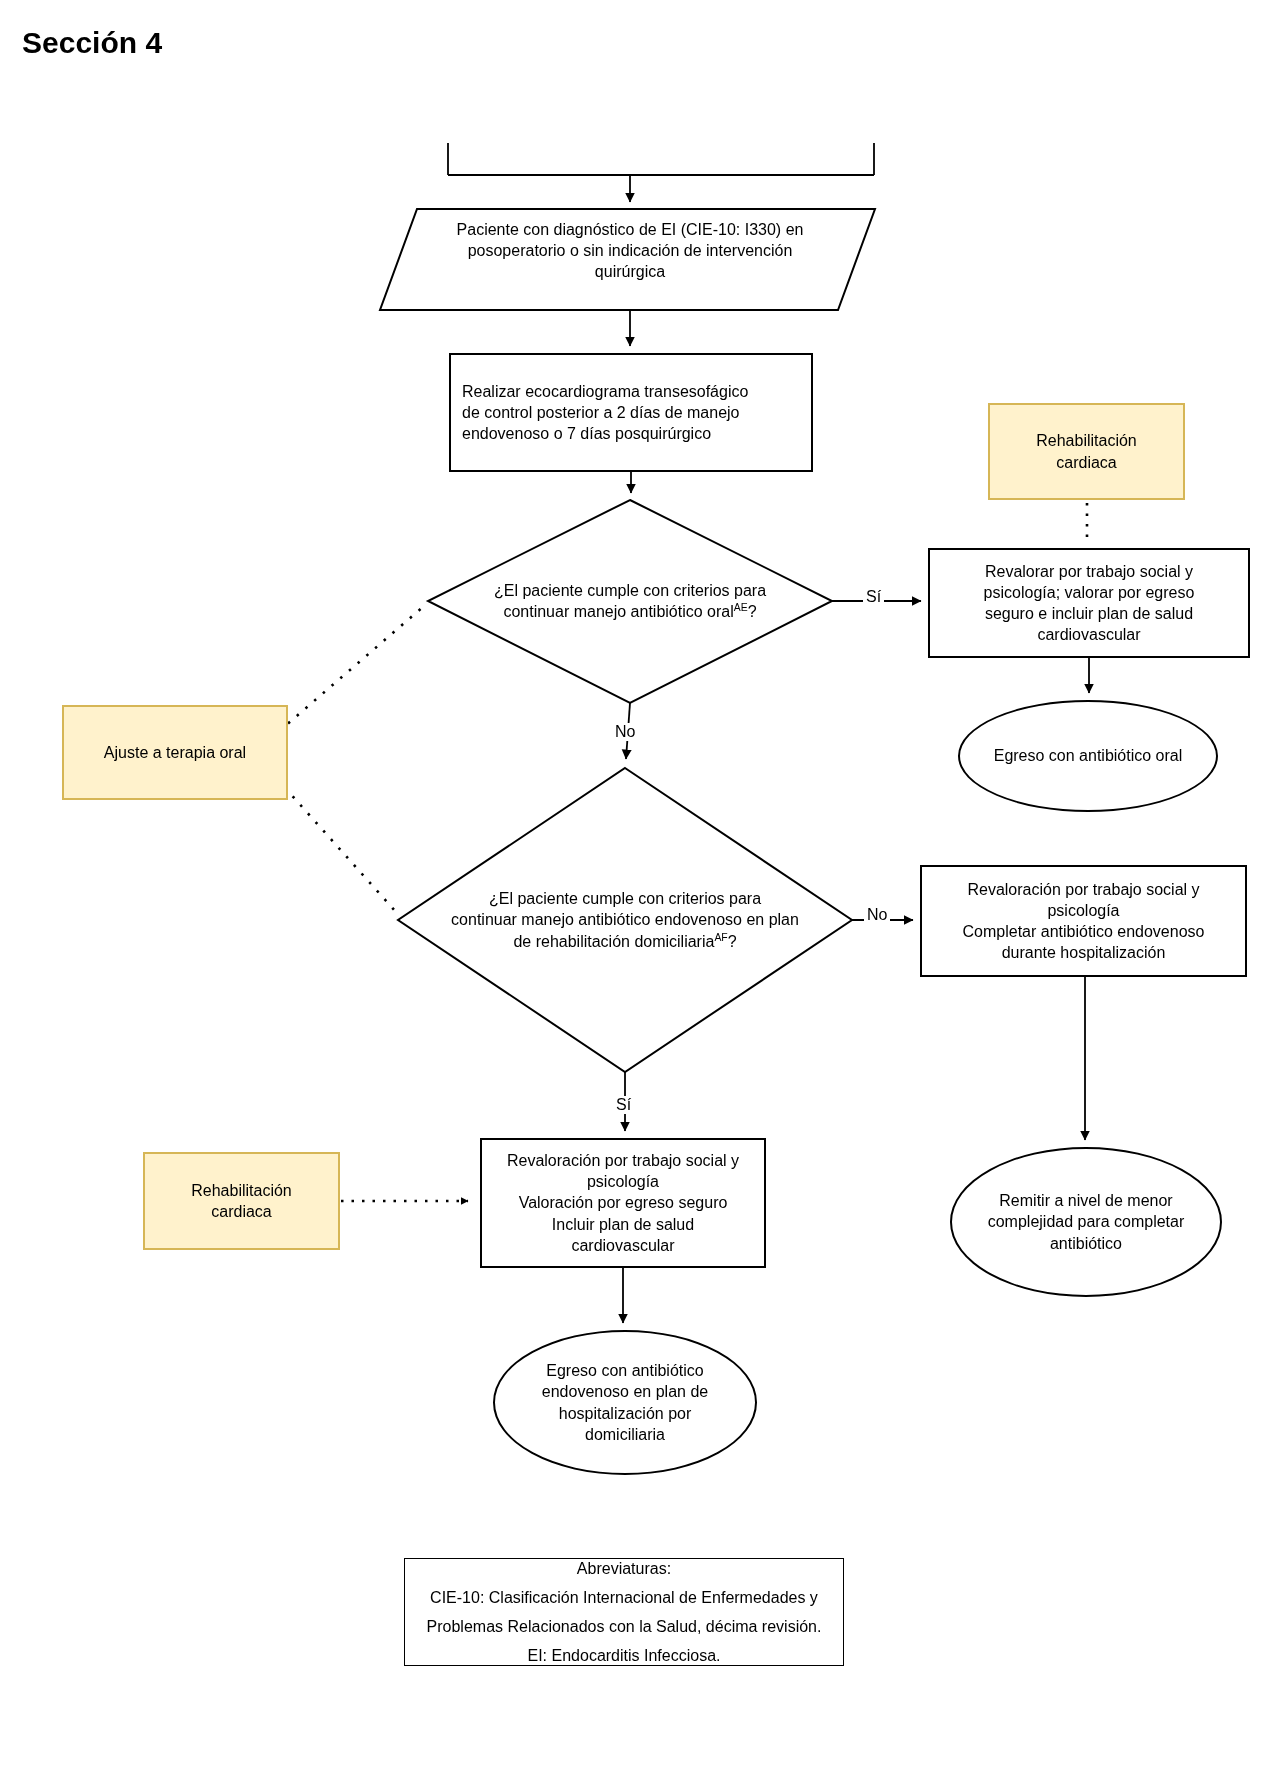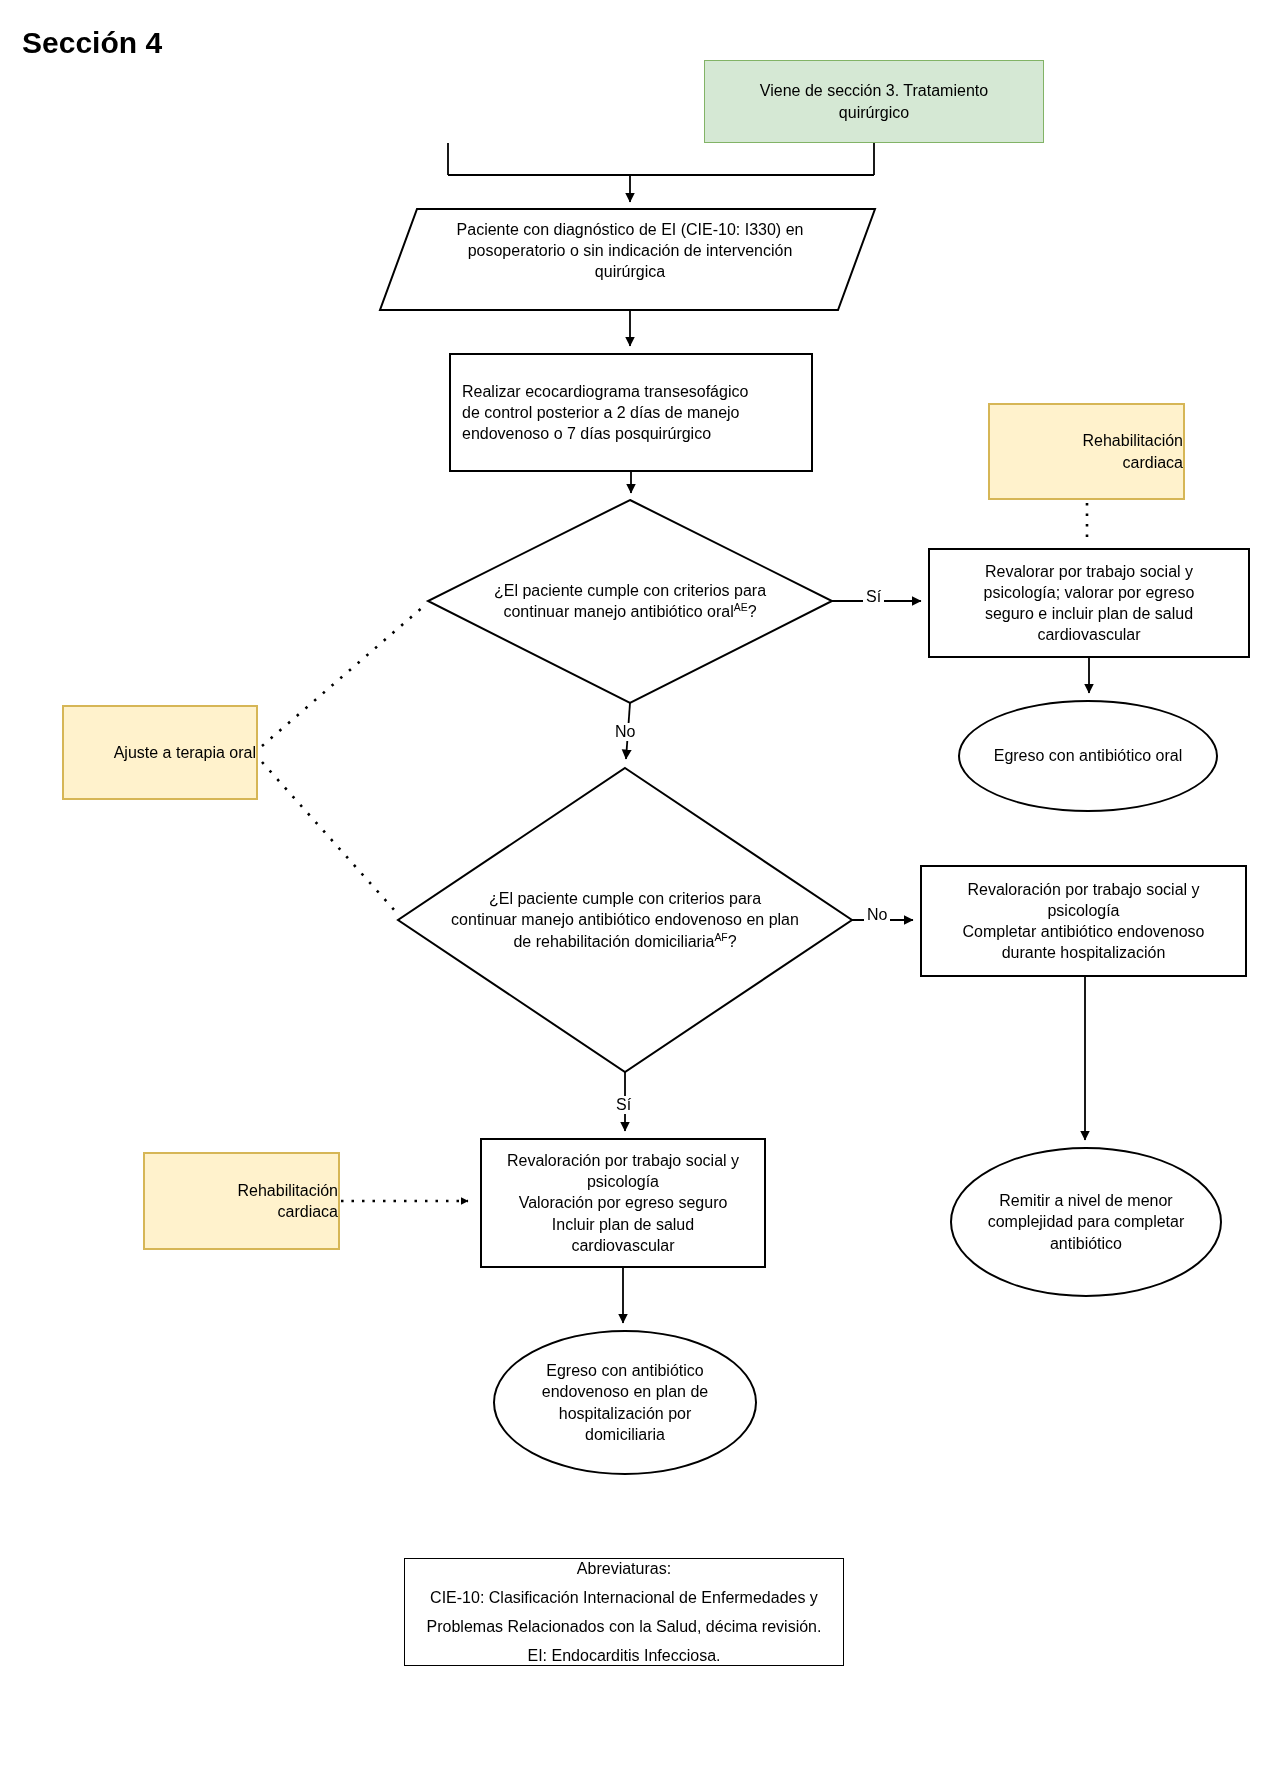--- a/index.html
+++ b/index.html
@@ -4,21 +4,21 @@
 <style>
   html,body{margin:0;padding:0;background:#fff;}
   #canvas{position:relative;width:1266px;height:1789px;background:#ffffff;
           font-family:"Liberation Sans","DejaVu Sans",sans-serif;color:#000;overflow:hidden;}
   #wires{position:absolute;left:0;top:0;z-index:0;}
   .node{position:absolute;z-index:2;display:flex;flex-direction:column;justify-content:center;
         align-items:center;font-size:16px;line-height:1.32;text-align:center;}
   .box{border:2px solid #000;background:#fff;box-sizing:border-box;}
   .thinbox{border:1.5px solid #000;background:#fff;box-sizing:border-box;}
   .green{background:#d5e8d4;border:1.5px solid #82b366;box-sizing:border-box;}
-  .yellow{background:#fff2cc;border:2px solid #d6b656;box-sizing:border-box;align-items:flex-end;}
+  .yellow{background:#fff2cc;border:2px solid #d6b656;box-sizing:border-box;}
   .ellipse{border:2px solid #000;border-radius:50%;background:#fff;box-sizing:border-box;}
   .line{white-space:nowrap;}
   .leftalign{align-items:flex-start;text-align:left;padding-left:11px;}
   .title{position:absolute;left:22px;top:26px;font-size:30px;font-weight:bold;z-index:2;}
   .edge-label{position:absolute;z-index:3;background:#fff;padding:0 3px;font-size:16px;}
   sup{font-size:0.65em;vertical-align:super;line-height:0;}
 </style>
 </head>
 <body>
 
@@ -57,24 +57,20 @@
     <line x1="623" y1="1268" x2="623" y2="1323" stroke="#000" stroke-width="1.8" marker-end="url(#arrowBig)"></line>
 
     <line x1="1087" y1="503" x2="1087" y2="545" stroke="#000" stroke-width="2.6" stroke-dasharray="2.5 8"></line>
     <line x1="341" y1="1201" x2="468" y2="1201" stroke="#000" stroke-width="2.6" stroke-dasharray="2.5 8" marker-end="url(#arrow)"></line>
     <line x1="262" y1="746" x2="424" y2="606" stroke="#000" stroke-width="2.6" stroke-dasharray="2.5 9"></line>
     <line x1="262" y1="762" x2="396" y2="912" stroke="#000" stroke-width="2.6" stroke-dasharray="2.5 9"></line>
   </svg>
 
   <div class="title">Sección 4</div>
 
-  <div class="node green" style="left:704px;top:60px;width:340px;height:83px;">
-    <div class="line">Viene de  sección 3. Tratamiento</div>
-    <div class="line">quirúrgico</div>
-  </div>
 
   <div class="node" style="left:415px;top:211px;width:430px;height:79px;">
     <div class="line">Paciente con diagnóstico de EI (CIE-10: I330) en</div>
     <div class="line">posoperatorio o sin indicación de intervención</div>
     <div class="line">quirúrgica</div>
   </div>
 
   <div class="node box leftalign" style="left:449px;top:353px;width:364px;height:119px;">
     <div class="line">Realizar ecocardiograma transesofágico</div>
     <div class="line">de control posterior a 2 días de manejo</div>
@@ -95,21 +91,21 @@
     <div class="line">Revalorar por trabajo social y</div>
     <div class="line">psicología; valorar por egreso</div>
     <div class="line">seguro e incluir plan de salud</div>
     <div class="line">cardiovascular</div>
   </div>
 
   <div class="node ellipse" style="left:958px;top:700px;width:260px;height:112px;">
     <div class="line">Egreso con antibiótico oral</div>
   </div>
 
-  <div class="node yellow" style="left:62px;top:705px;width:196px;height:95px;">
+  <div class="node yellow" style="left:62px;top:705px;width:226px;height:95px;">
     <div class="line">Ajuste a terapia oral</div>
   </div>
 
   <div class="node" style="left:405px;top:790px;width:440px;height:260px;">
     <div class="line">¿El paciente cumple con criterios para</div>
     <div class="line">continuar manejo antibiótico endovenoso en plan</div>
     <div class="line"><span>de rehabilitación domiciliaria</span><sup>AF</sup><span>?</span></div>
   </div>
 
   <div class="node box" style="left:920px;top:865px;width:327px;height:112px;">

